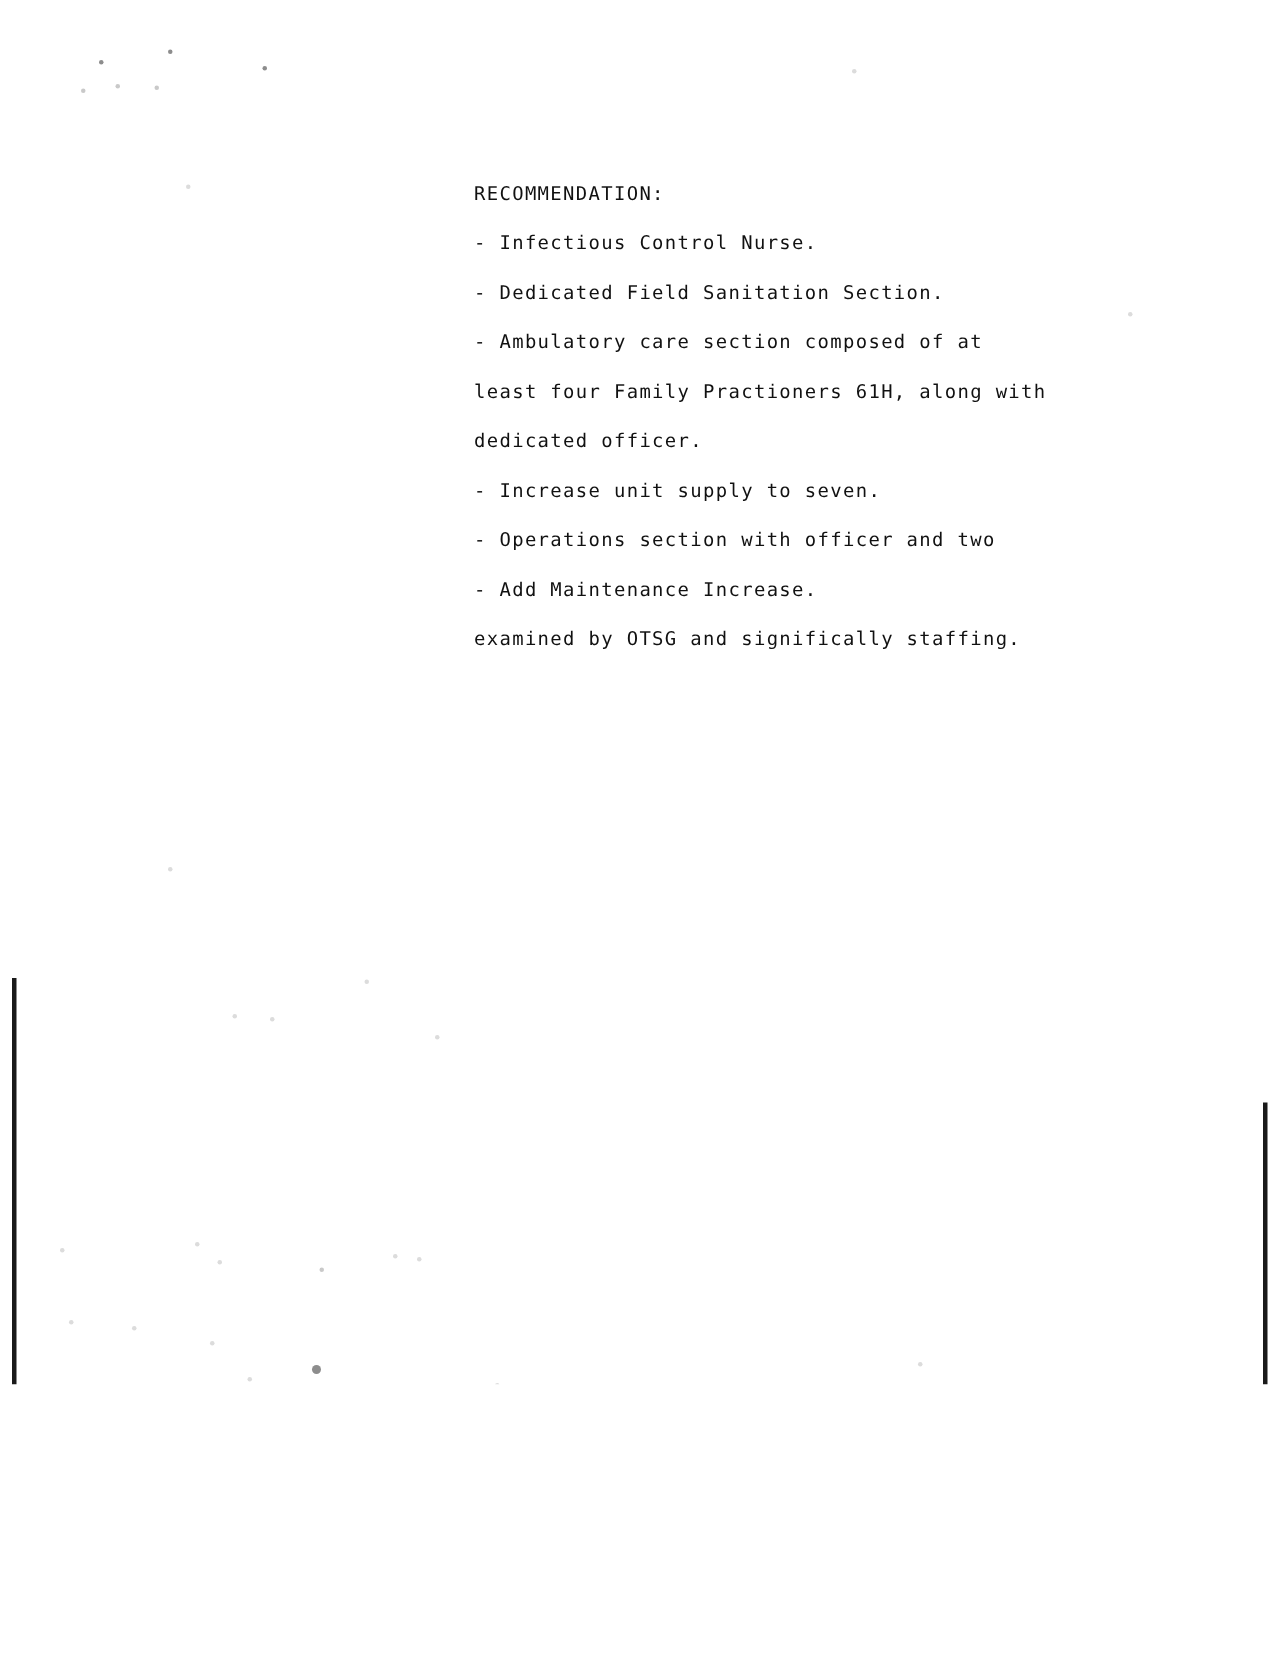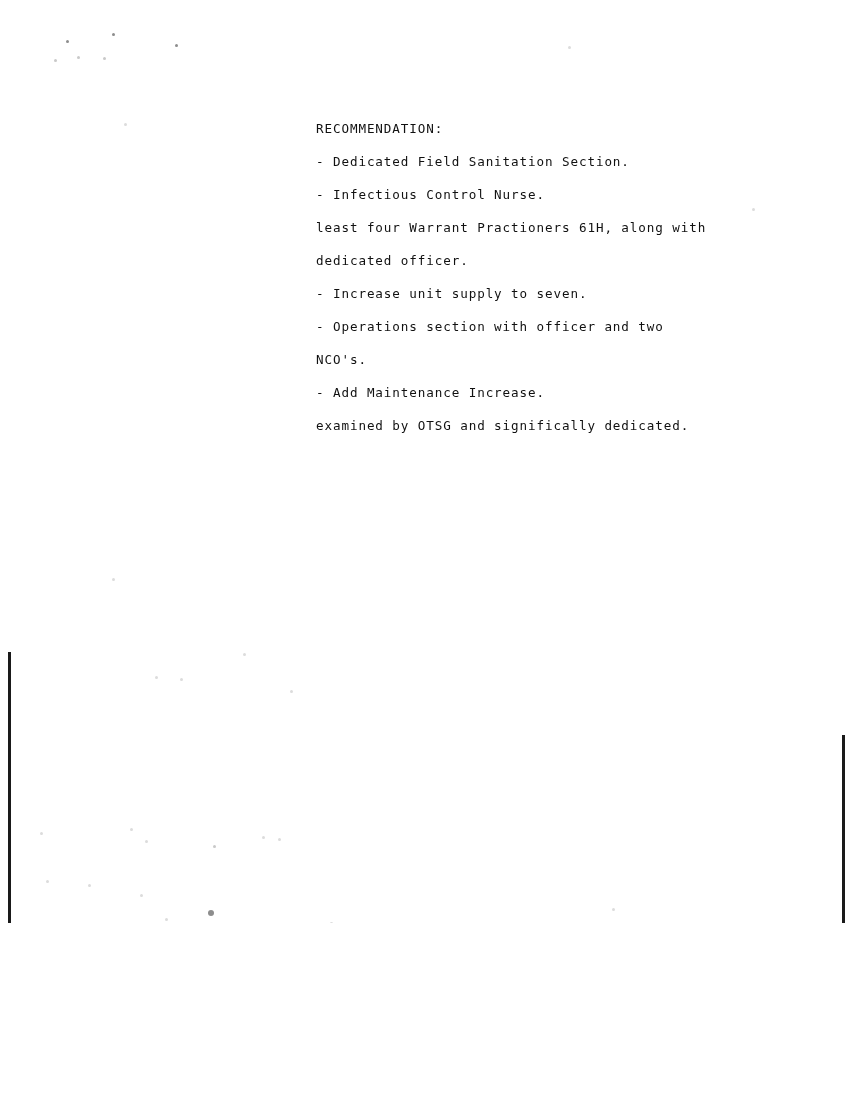--- a/index.html
+++ b/index.html
@@ -119,24 +119,24 @@
   <div class="speck light" style="left:160px; top:1020px; width:3px; height:3px;"></div>
   <div class="speck light" style="left:568px; top:1000px; width:3px; height:3px;"></div>
 
   <div class="edge-left"></div>
   <div class="edge-right"></div>
   <div class="bottom-bar2"></div>
   <div class="bottom-bar"></div>
 
   <div class="doc-body">
     <div class="line">RECOMMENDATION:</div>
+    <div class="line">- Infectious Control Nurse.</div>
     <div class="line">- Dedicated Field Sanitation Section.</div>
-    <div class="line">- Infectious Control Nurse.</div>
-    <div class="line">least four Warrant Practioners 61H, along with</div>
+    <div class="line">- Ambulatory care section composed of at</div>
+    <div class="line">least four Family Practioners 61H, along with</div>
     <div class="line">dedicated officer.</div>
     <div class="line">- Increase unit supply to seven.</div>
     <div class="line">- Operations section with officer and two</div>
-    <div class="line">NCO's.</div>
     <div class="line">- Add Maintenance Increase.</div>
-    <div class="line">examined by OTSG and significally dedicated.</div>
+    <div class="line">examined by OTSG and significally staffing.</div>
   </div>
 
 </div>
 
 </body></html>

